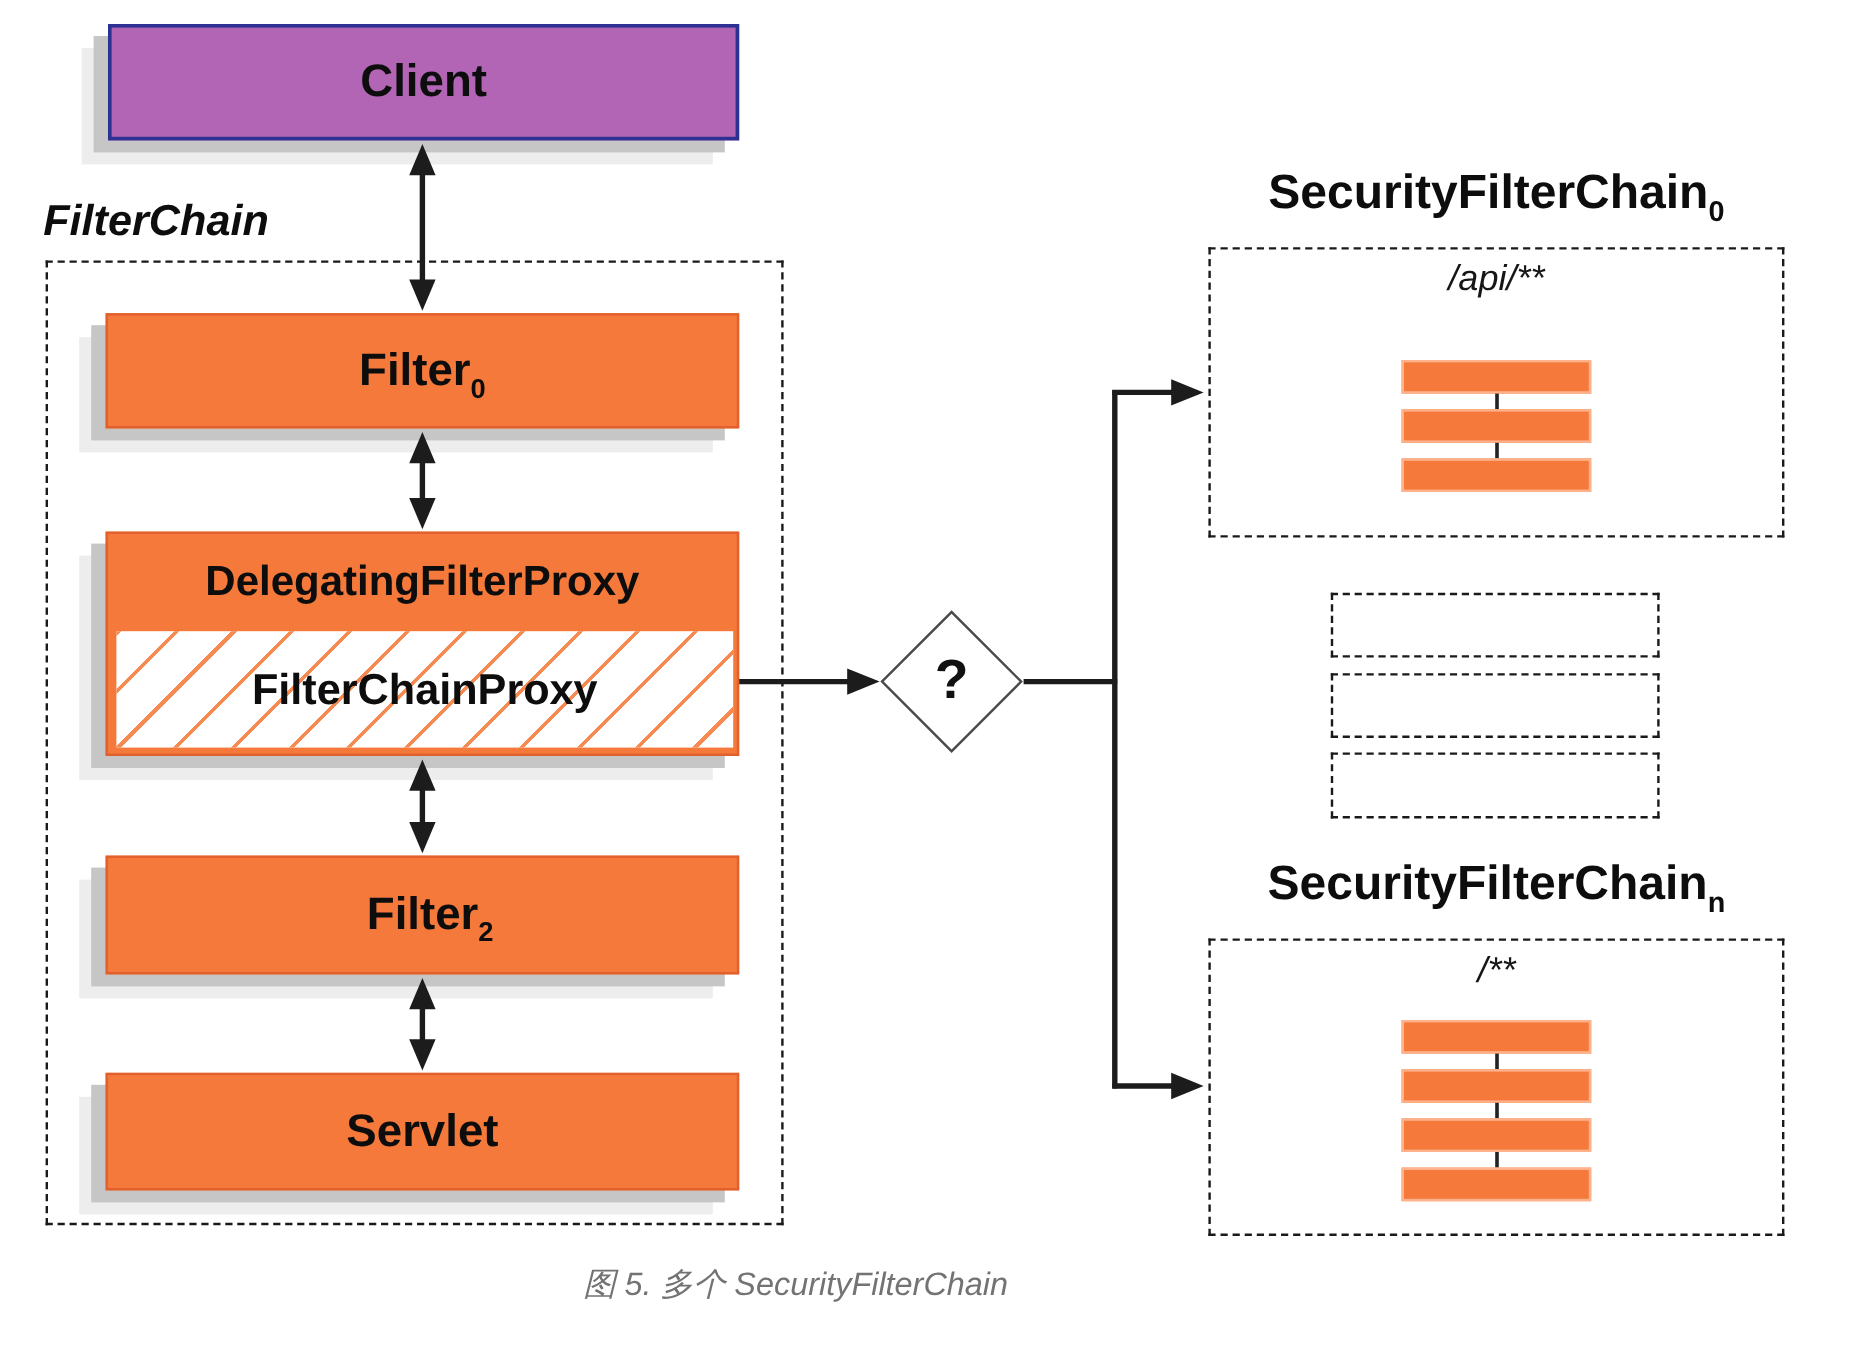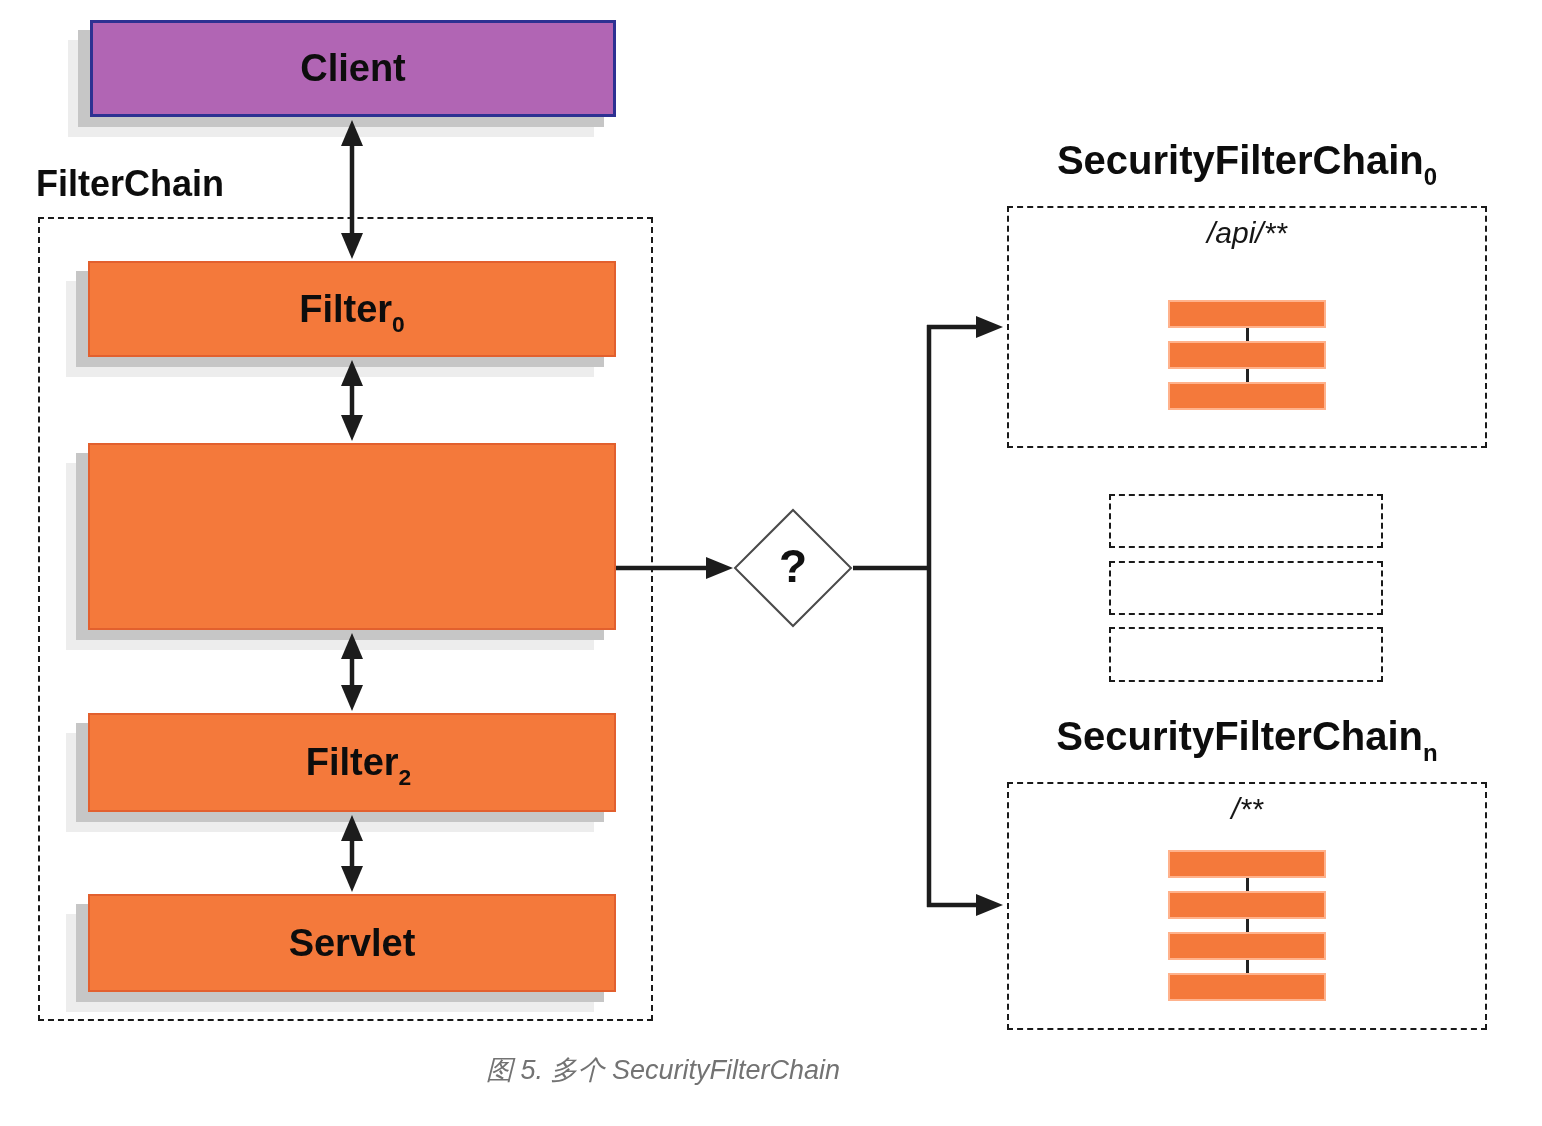--- a/index.html
+++ b/index.html
@@ -35,21 +35,21 @@
   
   .dashed-box {
     position: absolute; box-sizing: border-box;
     border: 2.5px dashed #1a1a1a;
     background: transparent;
   }
 
   
   .fc-label {
     position: absolute; left: 36px; top: 163px;
-    font-size: 36px; font-weight: bold; color: #0d0d0d;
+    font-size: 36px; font-weight: bold; color: #0d0d0d; font-style: italic;
   }
 
   
   .dfp-title {
     position: absolute; top: 20px; left: 0; width: 100%;
     text-align: center; font-size: 35px; font-weight: bold;
   }
   .fcp-box {
     position: absolute; left: 7px; top: 81px; width: 514px; height: 97px;
     box-sizing: border-box;
@@ -117,20 +117,24 @@
   </div>
 
   <div class="fc-label">FilterChain</div>
   <div class="dashed-box" style="left:38px; top:217px; width:615px; height:804px;"></div>
 
   <div class="node orange-box shadowed big-label" style="left:88px; top:261px; width:528px; height:96px;">
     <span><span>Filter</span><sub class="idx">0</sub></span>
   </div>
 
   <div class="node orange-box shadowed" style="left:88px; top:443px; width:528px; height:187px;">
+    <div class="dfp-title">DelegatingFilterProxy</div>
+    <div class="fcp-box">
+      <span>FilterChainProxy</span>
+    </div>
   </div>
 
   <div class="node orange-box shadowed big-label" style="left:88px; top:713px; width:528px; height:99px;padding-left:13px;">
     <span><span>Filter</span><sub class="idx">2</sub></span>
   </div>
 
   <div class="node orange-box shadowed big-label" style="left:88px; top:894px; width:528px; height:98px;">
     <span>Servlet</span>
   </div>
 

